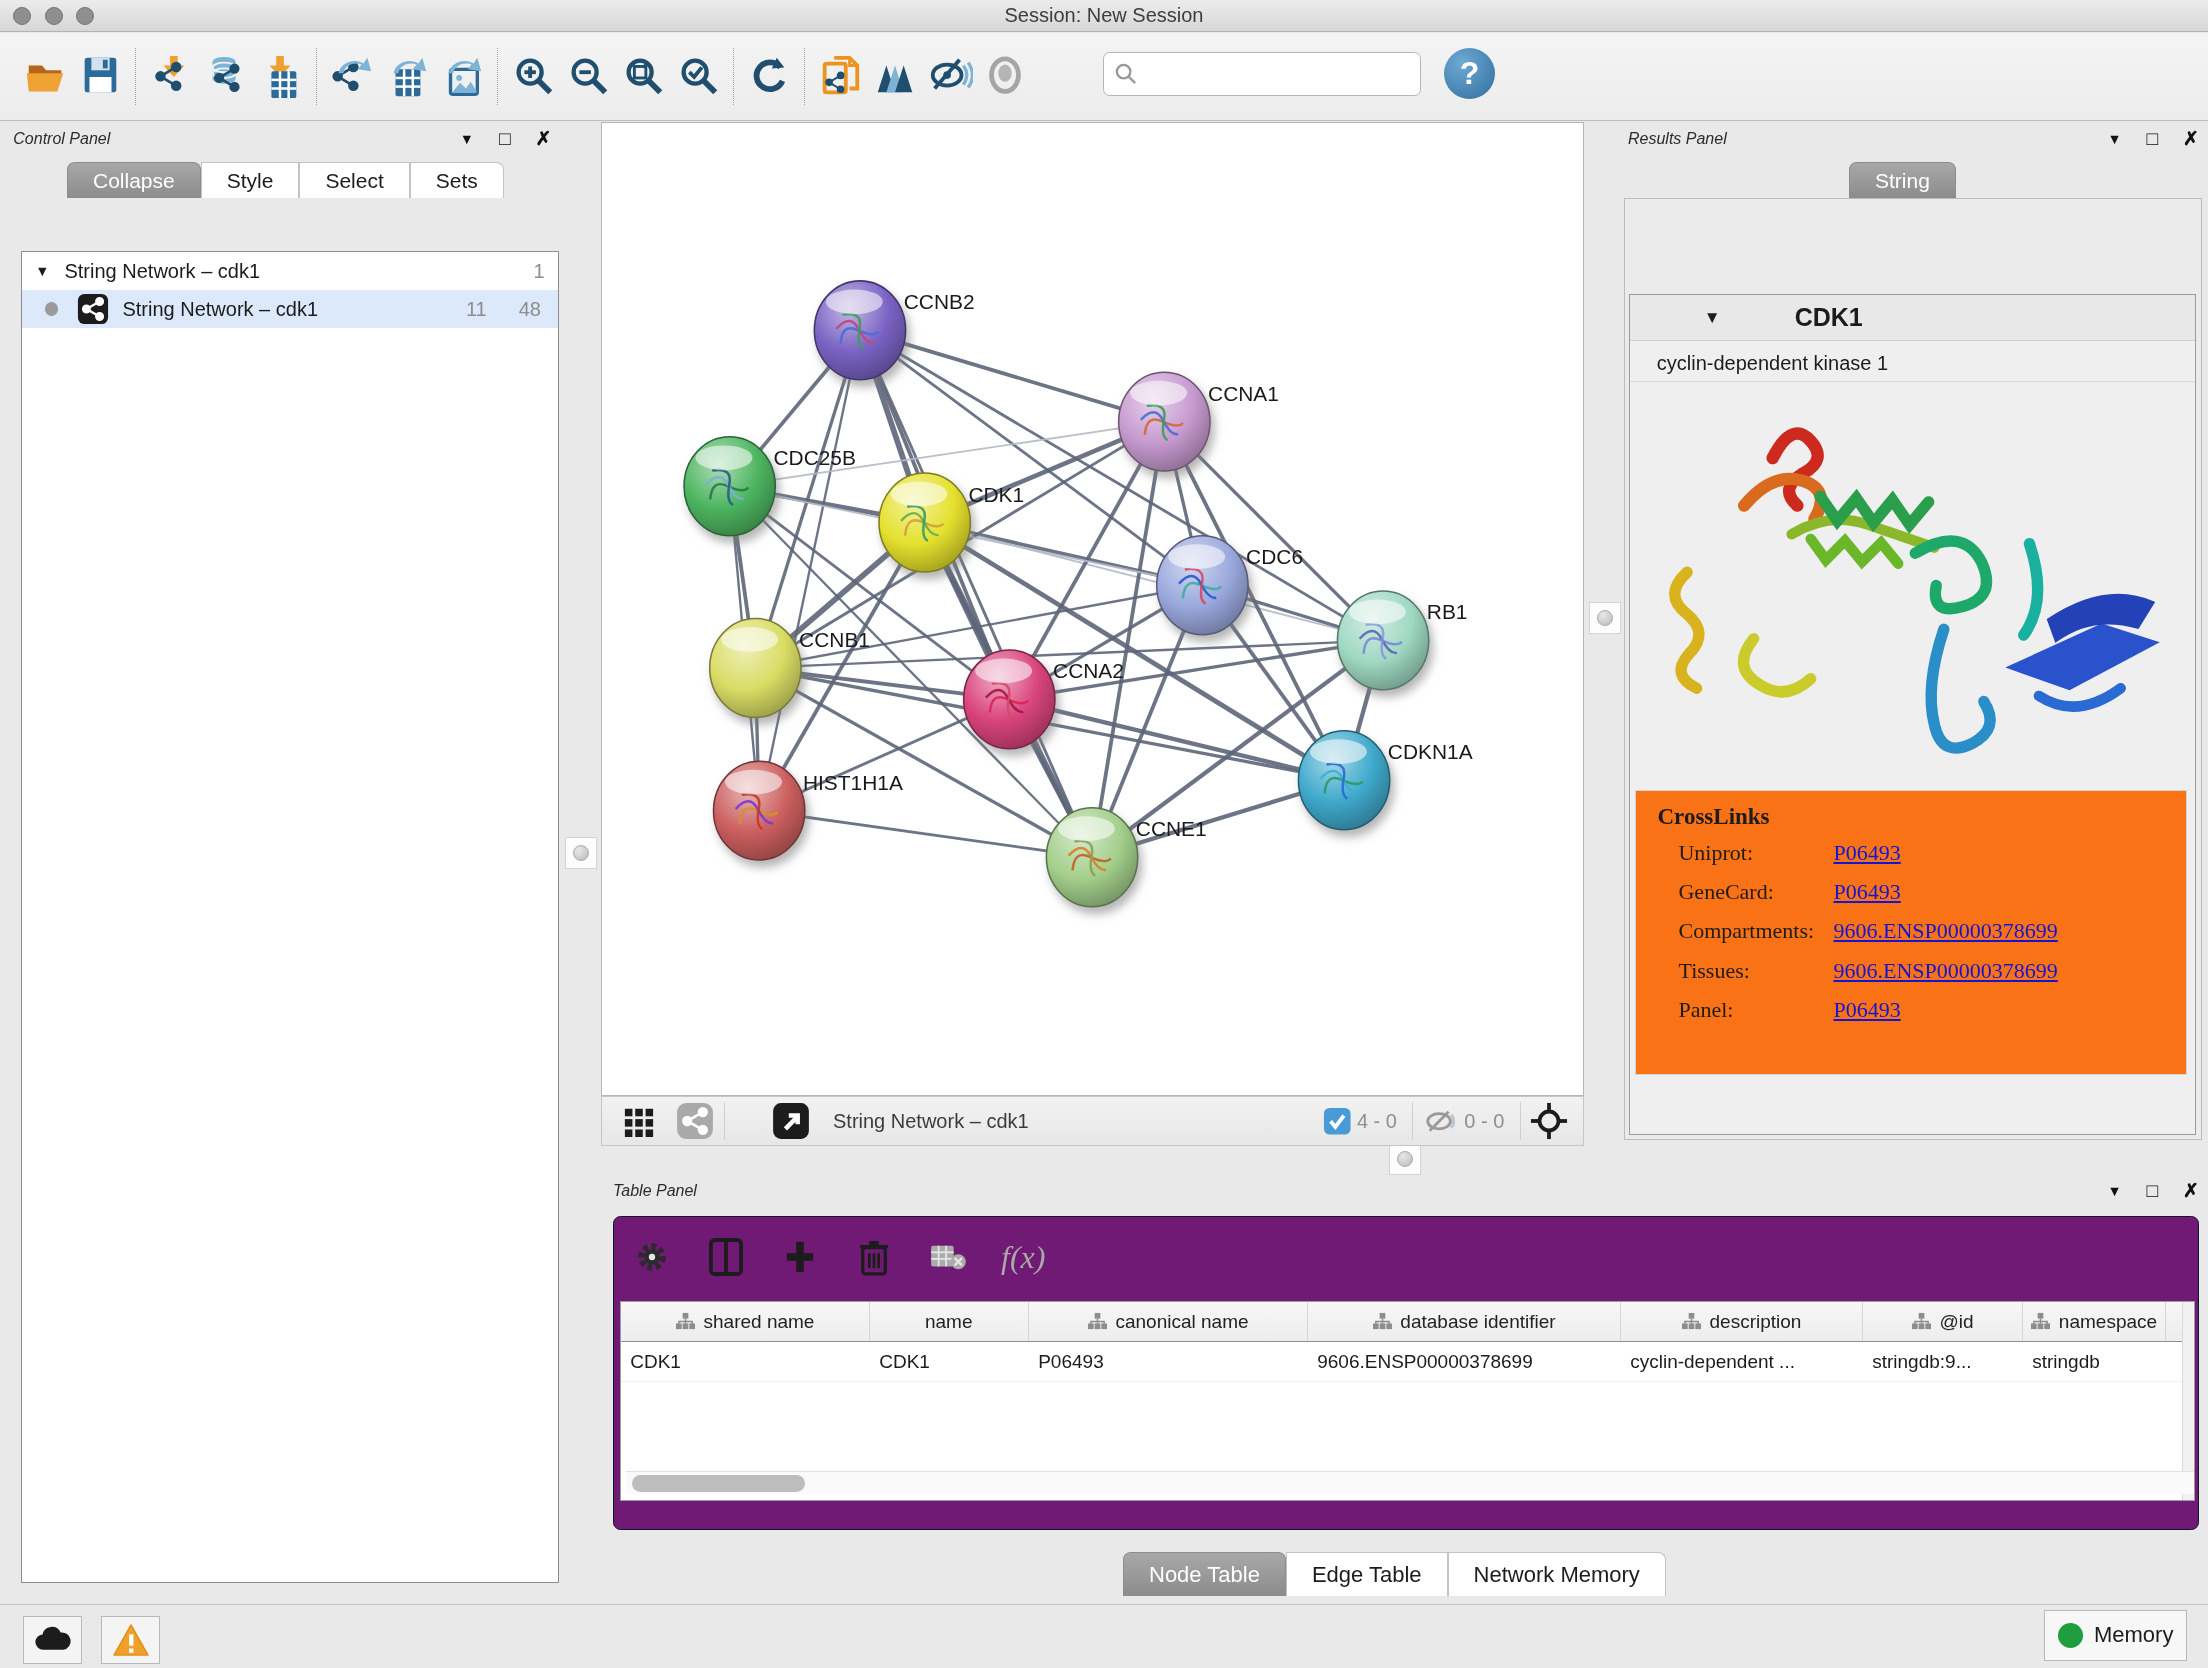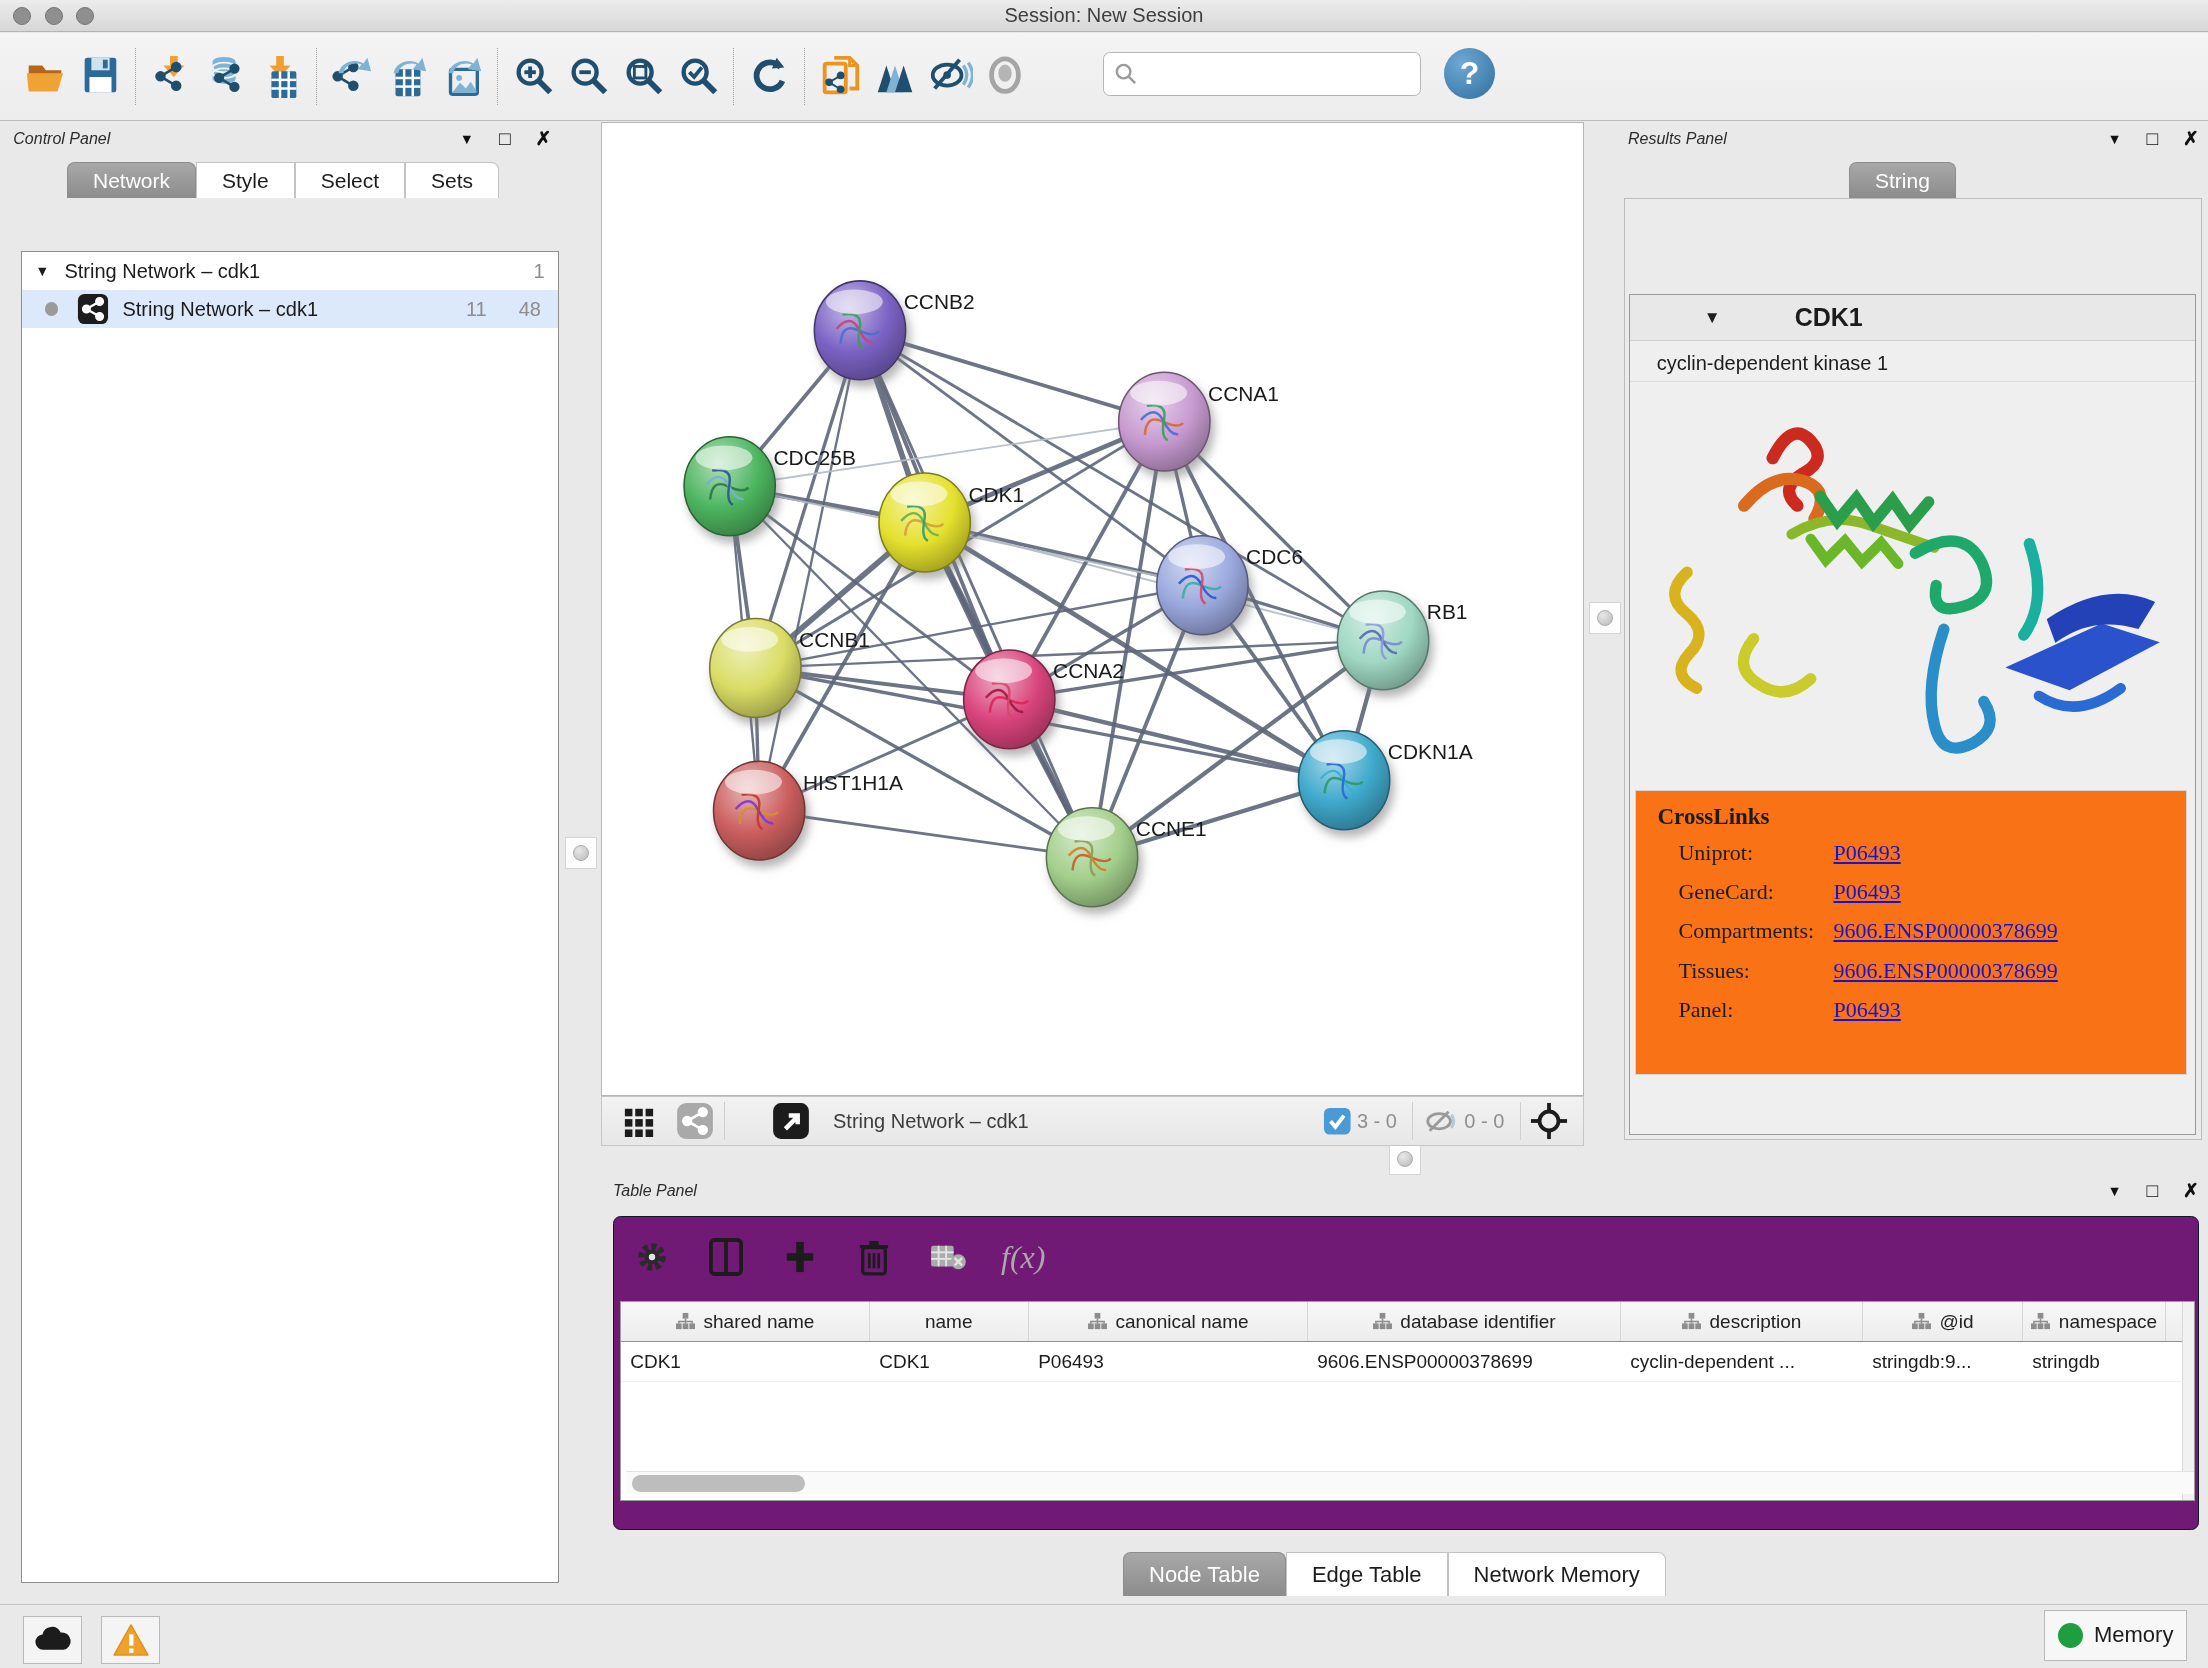--- a/index.html
+++ b/index.html
@@ -313,21 +313,21 @@
 
 <div class="abs ctl-head">
   <span class="panel-title">Control Panel</span>
   <span class="panel-ctls">
     <span style="font-size:14.3px;">▼</span>
     <span>□</span>
     <span>✗</span>
   </span>
 </div>
 <div class="abs ctl-tabs" id="ctl-tabs">
-    <div class="tab active first">Network</div>
+    <div class="tab active first">Collapse</div>
     <div class="tab">Style</div>
     <div class="tab">Select</div>
     <div class="tab last">Sets</div>
   </div>
 <div class="abs ctl-sub">
   <svg width="28.5" height="25" viewBox="0 0 30 26">
     <polyline points="6,4 13,10 20,4" fill="none" stroke="#8b8b8b" stroke-width="3"></polyline>
     <polyline points="6,12 13,18 20,12" fill="none" stroke="#8b8b8b" stroke-width="3"></polyline>
   </svg>
   <svg width="32" height="25" viewBox="0 0 30 26">
@@ -606,21 +606,21 @@
   <svg width="38" height="38" viewBox="0 0 34 34" style="margin-left:38px;">
     <rect x="1" y="1" width="32" height="32" rx="7" fill="#1c1c1c"></rect>
     <path d="M12 24 L22 14 M15 12 h8 v8" stroke="#fff" stroke-width="4" fill="none"></path>
   </svg>
   <span class="nb-title">String Network – cdk1</span>
   <span style="flex:1;"></span>
   <svg width="28.5" height="28.5" viewBox="0 0 30 30">
     <rect x="1" y="1" width="28" height="28" rx="6" fill="#4a9bd5"></rect>
     <path d="M8 15 l5 6 9-12" stroke="#fff" stroke-width="4" fill="none"></path>
   </svg>
-  <span class="nb-count">3 - 0</span>
+  <span class="nb-count">4 - 0</span>
   <span class="nb-sep"></span>
   <svg width="36" height="28.5" viewBox="0 0 38 30">
     <ellipse cx="17" cy="15" rx="12" ry="8" fill="none" stroke="#9a9a9a" stroke-width="3"></ellipse>
     <line x1="7" y1="25" x2="27" y2="5" stroke="#9a9a9a" stroke-width="3"></line>
     <path d="M30 8 q5 7 0 14" stroke="#b9c6d4" stroke-width="3" fill="none"></path>
   </svg>
   <span class="nb-count">0 - 0</span>
   <span class="nb-sep"></span>
   <svg width="38" height="38" viewBox="0 0 40 40" style="margin-right:15px;">
     <circle cx="20" cy="20" r="10" fill="none" stroke="#1c1c1c" stroke-width="4"></circle>

